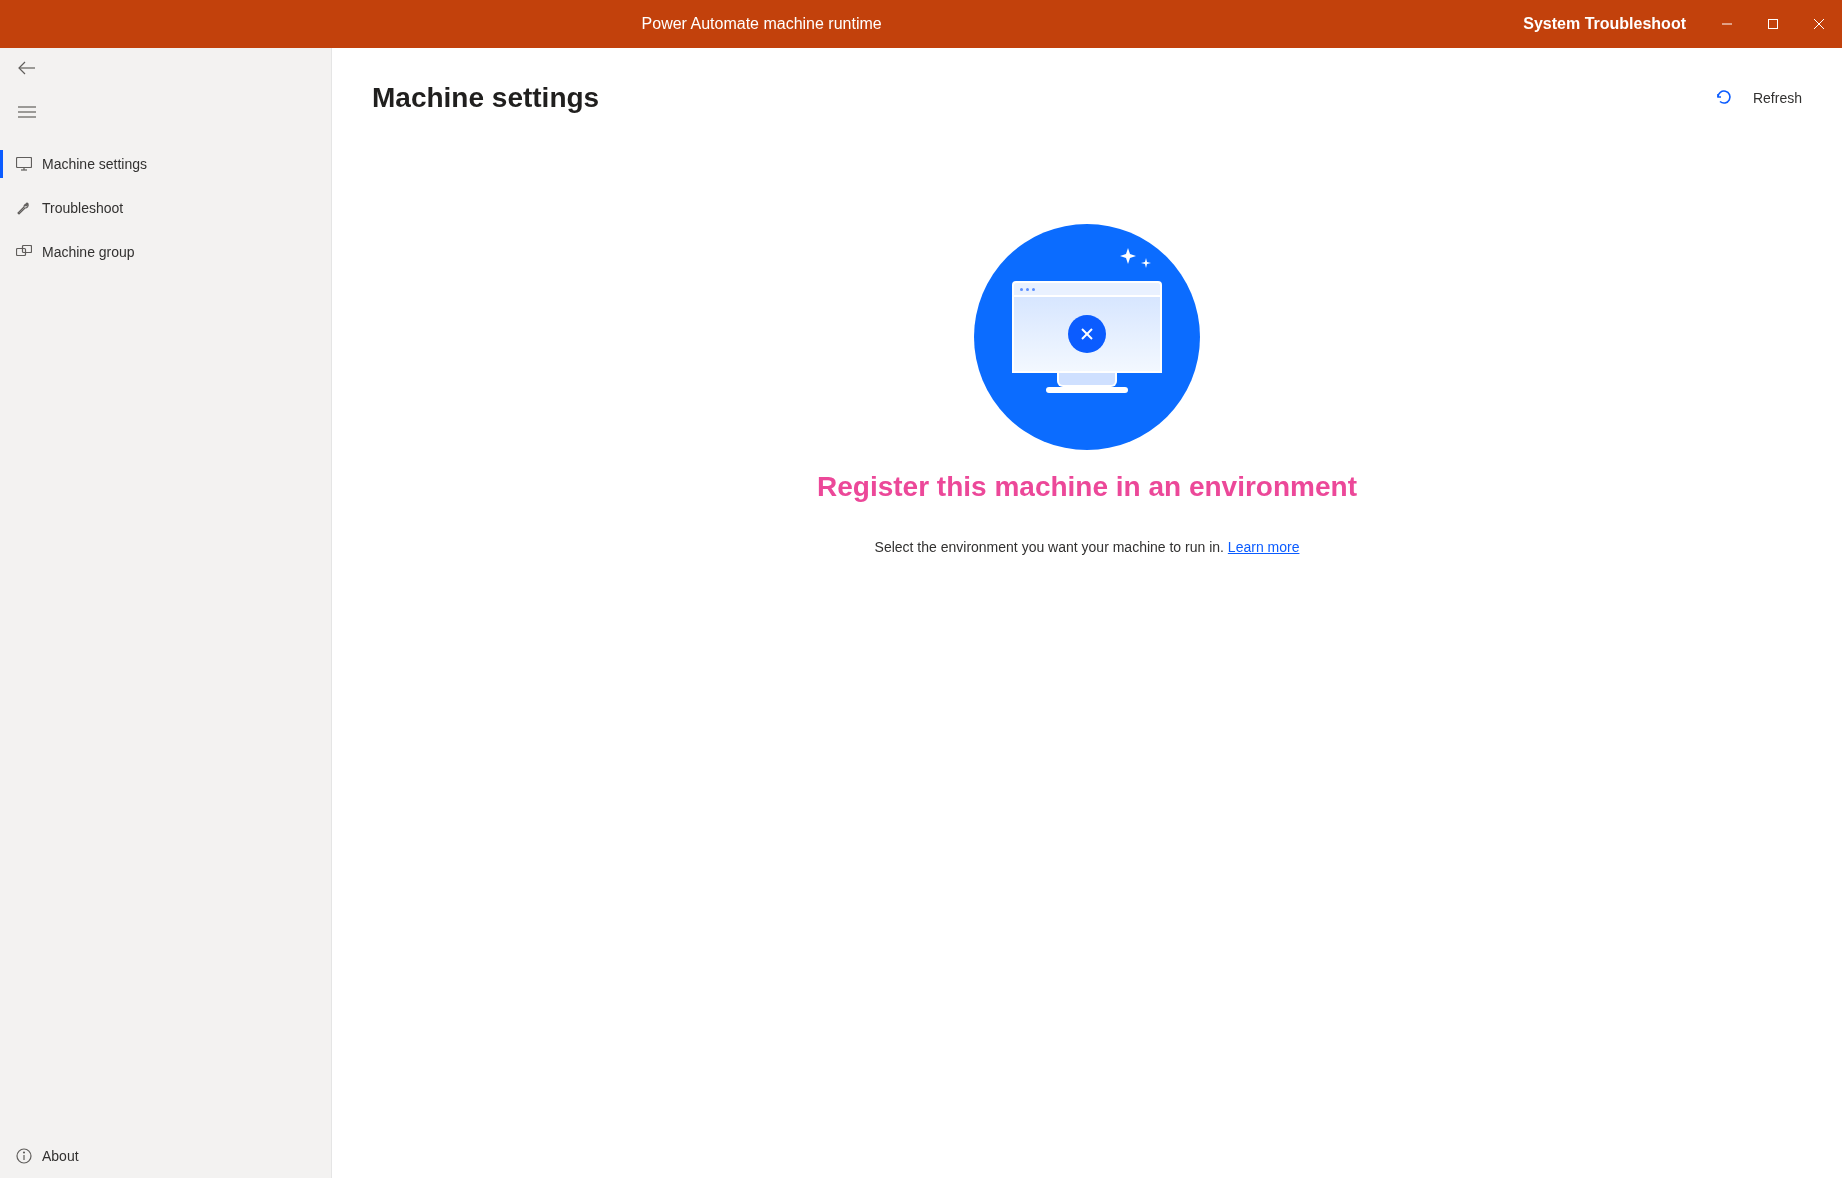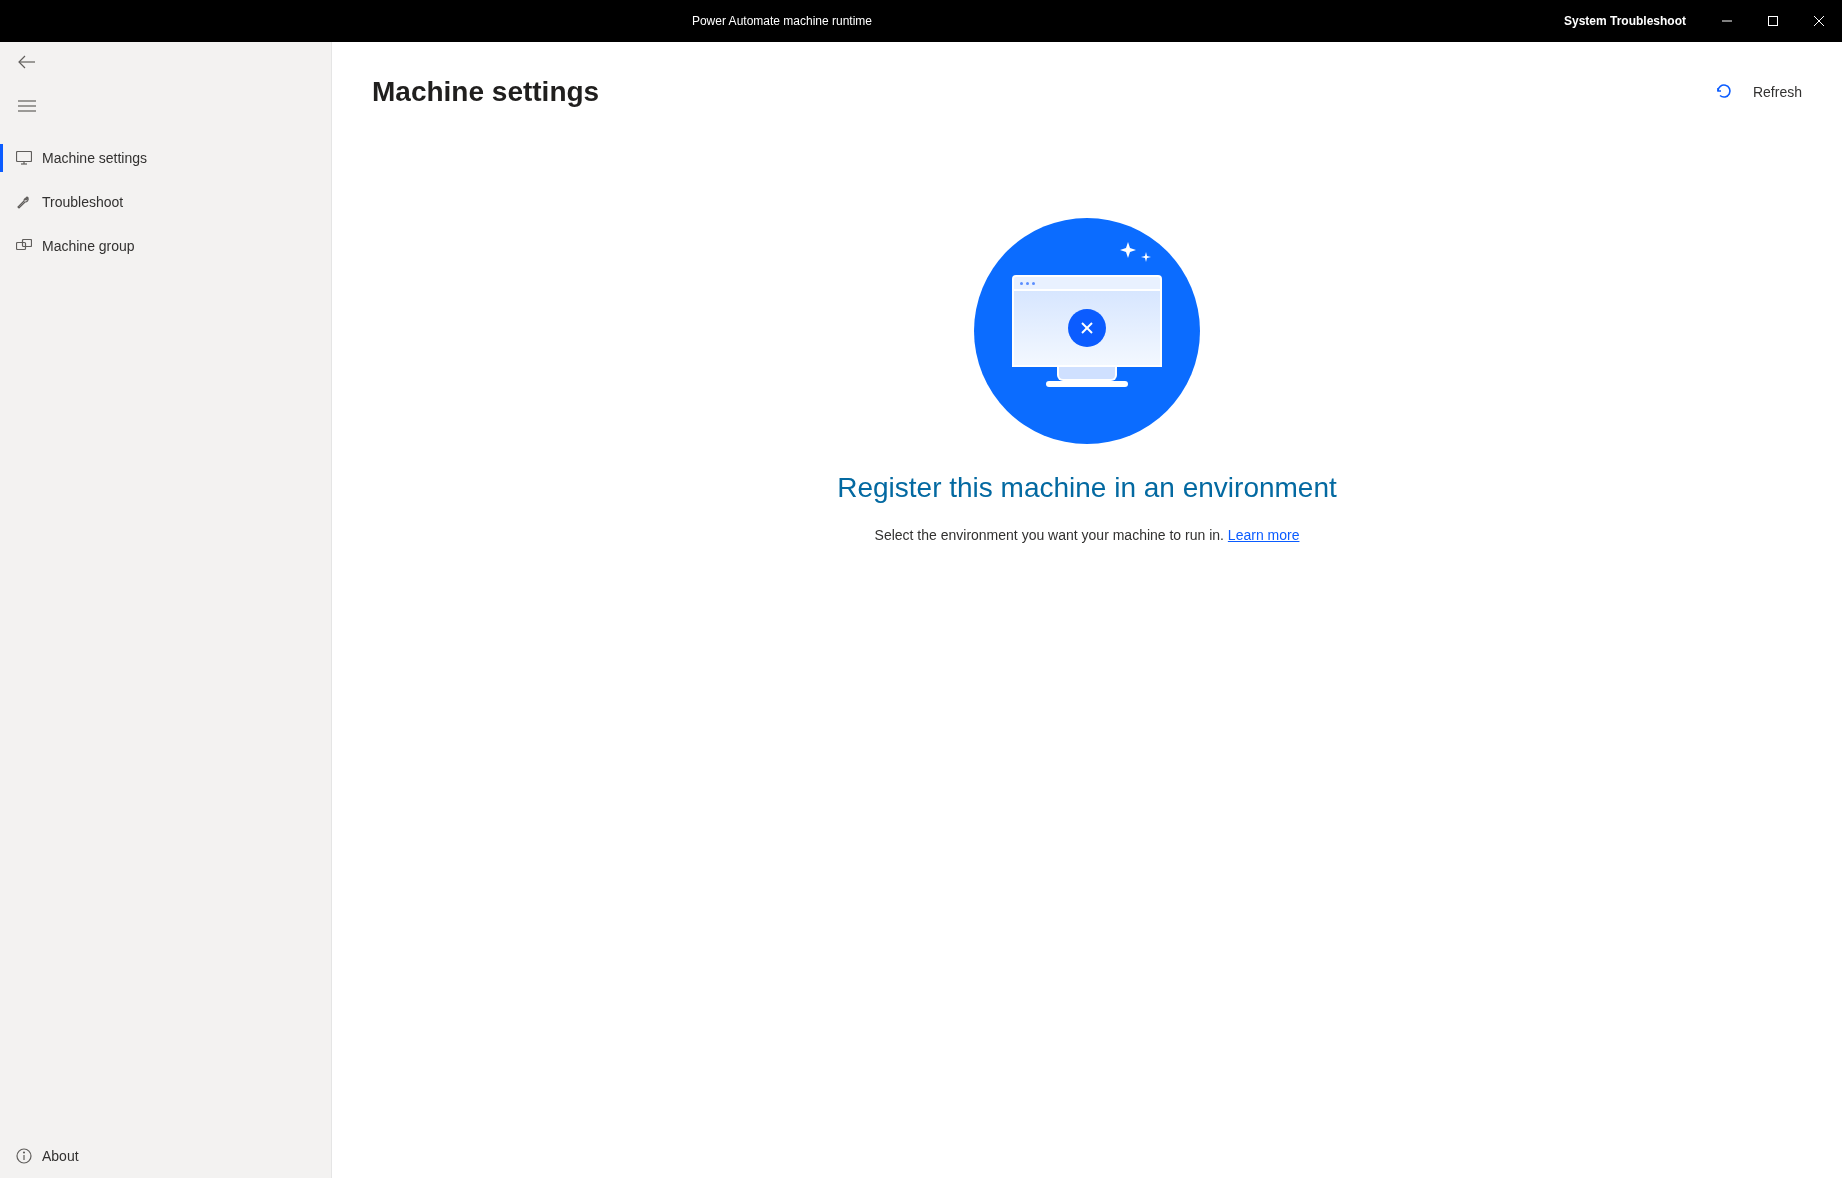--- a/index.html
+++ b/index.html
@@ -1,26 +1,26 @@
 <!DOCTYPE html>
 <html><head>
 <meta charset="utf-8">
 <style>
   * { box-sizing: border-box; margin: 0; padding: 0; }
   html, body { width: 100%; height: 100%; font-family: "Segoe UI", -apple-system, sans-serif; }
   body { display: flex; flex-direction: column; background: #fff; }
 
   
   .titlebar {
-    height: 42px;
-    background: #000000;
+    height: 48px;
+    background: #c2410c;
     color: #fff;
     display: flex;
     align-items: center;
-    font-size: 12px;
+    font-size: 16px;
     user-select: none;
   }
   .titlebar-center {
     flex: 1;
     text-align: center;
   }
   .titlebar-user {
     font-weight: 600;
     padding-right: 18px;
   }
@@ -163,27 +163,27 @@
   .monitor-foot {
     width: 82px; height: 6px; background: #fff;
     margin: 0 auto; border-radius: 3px;
   }
   .sparkles {
     position: absolute; top: 24px; right: 46px;
   }
   .sparkles svg { fill: #fff; }
 
   .register-title {
-    margin-top: 28px;
+    margin-top: 21px;
     font-size: 28px;
-    font-weight: 400;
-    color: #0369a1;
+    font-weight: 700;
+    color: #ec4899;
   }
   .register-sub {
-    margin-top: 23px;
+    margin-top: 36px;
     font-size: 14px;
     color: #323130;
   }
   .register-sub a { color: #0b5cff; text-decoration: underline; }
 
   .env-block {
     margin-top: 40px;
     width: 534px;
   }
   .env-label {

